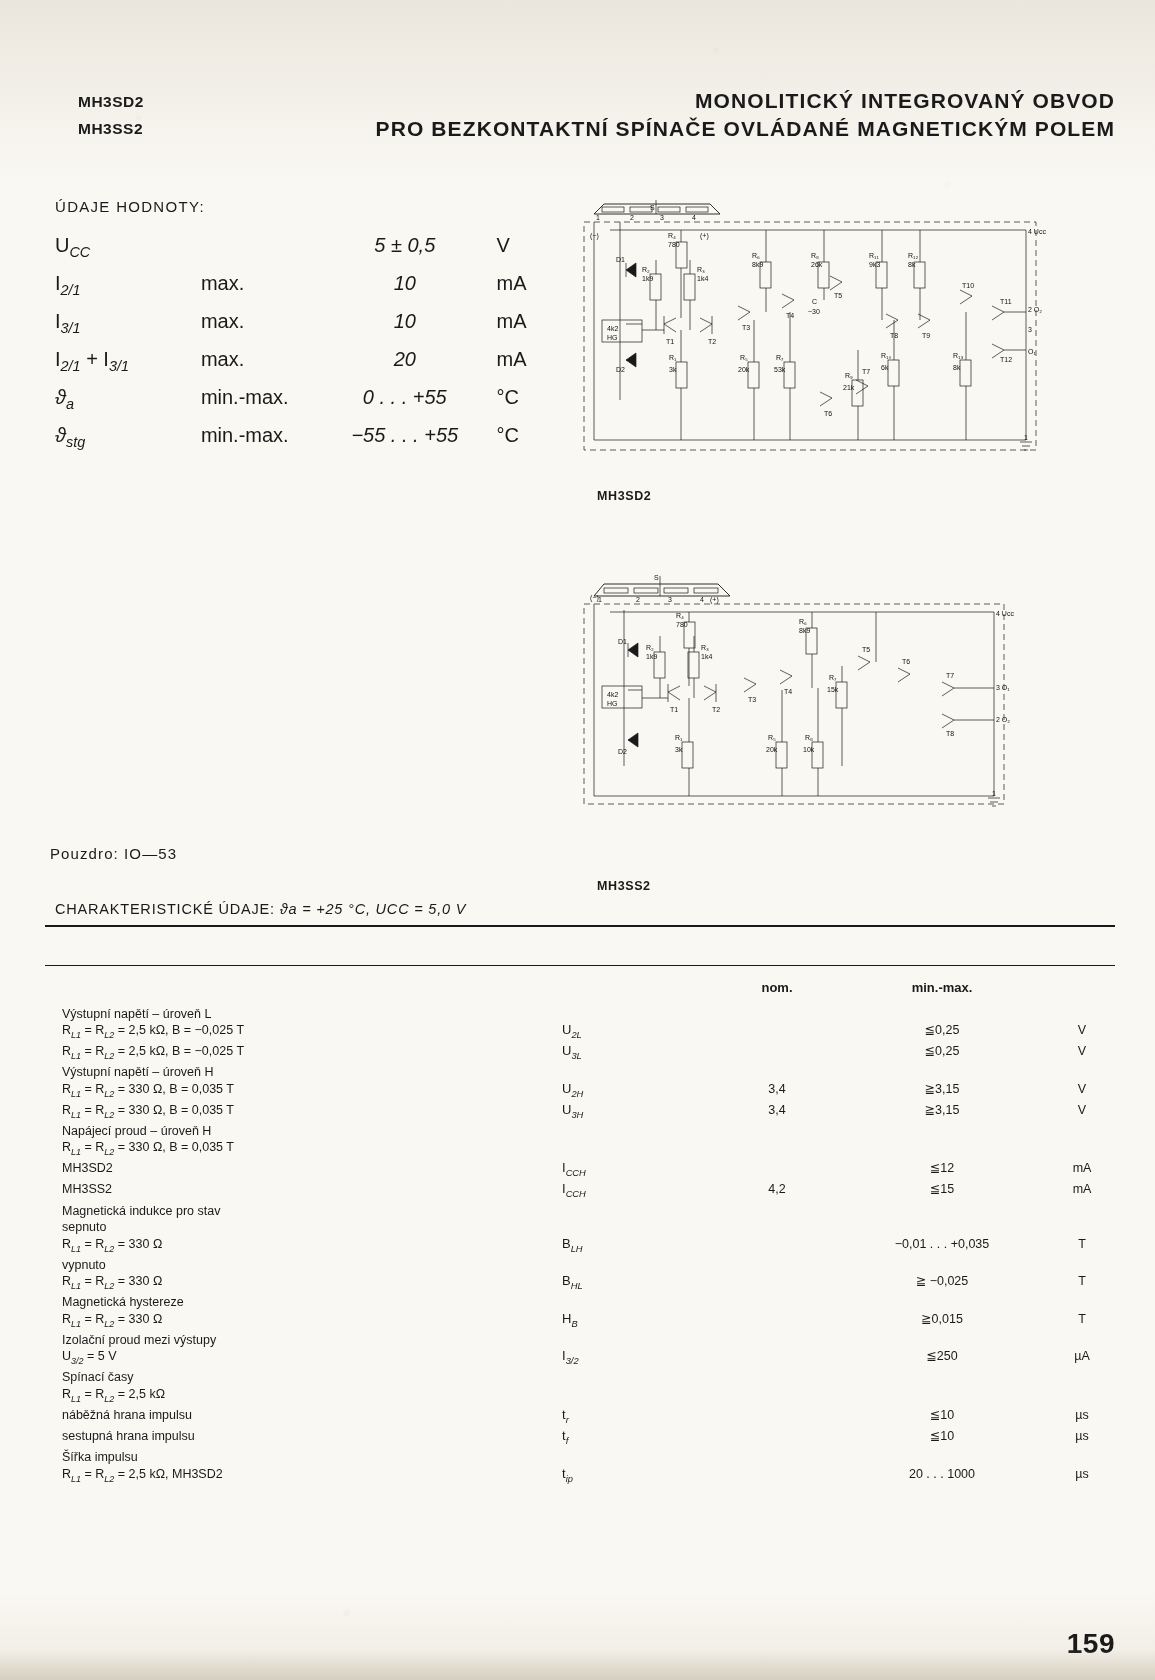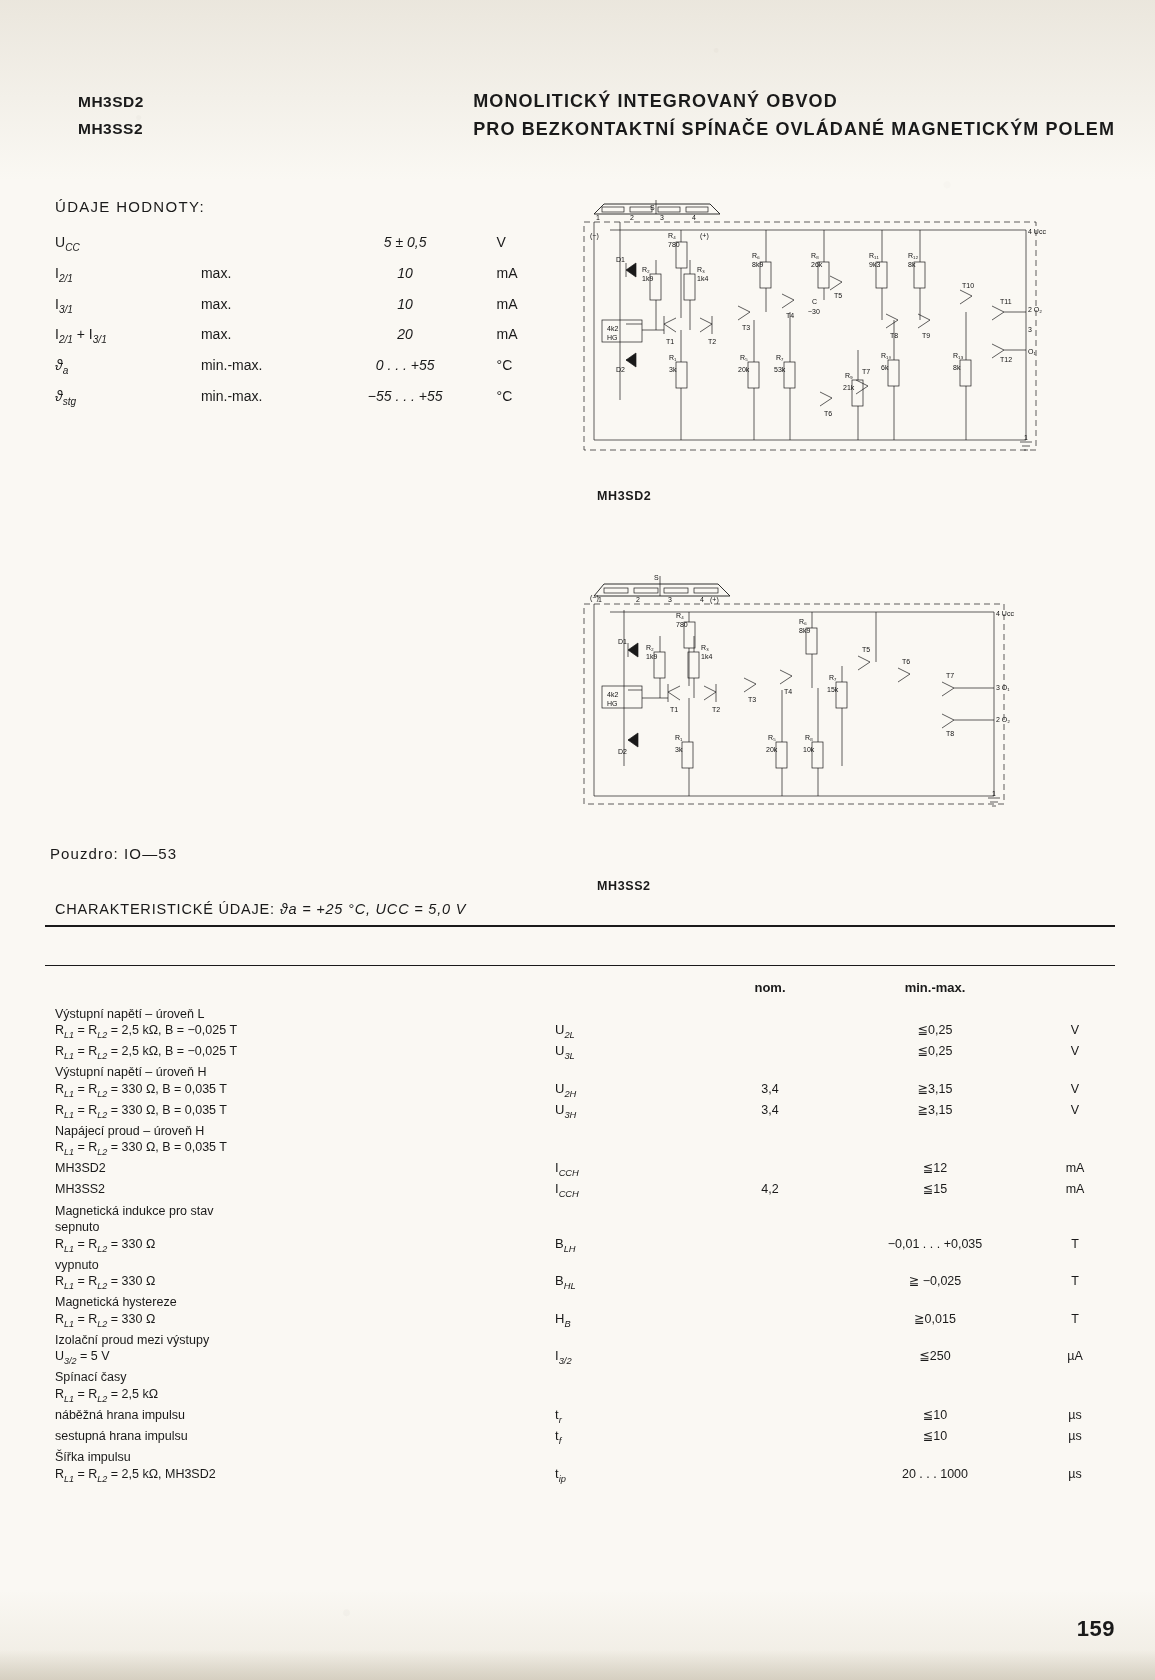--- a/index.html
+++ b/index.html
@@ -22,25 +22,25 @@
     background-image:
       radial-gradient(circle at 12% 7%, rgba(150,145,130,.16) 0 2px, rgba(0,0,0,0) 3px),
       radial-gradient(circle at 62% 3%, rgba(150,145,130,.14) 0 2px, rgba(0,0,0,0) 3px),
       radial-gradient(circle at 82% 11%, rgba(150,145,130,.10) 0 3px, rgba(0,0,0,0) 4px),
       radial-gradient(circle at 30% 96%, rgba(150,145,130,.14) 0 3px, rgba(0,0,0,0) 4px);
   }
 
   
   .hdr{position:absolute;left:0;right:0;top:60px;height:110px;}
   .hdr .codes{position:absolute;left:78px;top:28px;font-size:15.5px;font-weight:bold;letter-spacing:.5px;line-height:27px;}
-  .hdr .titles{position:absolute;right:40px;top:27px;font-size:18px;font-weight:bold;letter-spacing:1.1px;line-height:28px;}
+  .hdr .titles{position:absolute;right:40px;top:27px;text-align:right;font-size:21px;font-weight:bold;letter-spacing:1.1px;line-height:28px;}
 
   
   .mezni-title{position:absolute;left:55px;top:198px;font-size:15px;letter-spacing:1.3px;}
-  .mezni{position:absolute;left:55px;top:228px;width:500px;font-size:14px;border-collapse:collapse;}
+  .mezni{position:absolute;left:55px;top:228px;width:500px;font-size:20px;border-collapse:collapse;}
   .mezni td{padding:6px 0;vertical-align:baseline;}
   .mezni td.sym{width:150px;white-space:nowrap;}
   .mezni td.qual{width:135px;}
   .mezni td.val{width:150px;text-align:center;white-space:nowrap;font-style:italic;}
   .mezni td.unit{width:60px;text-align:left;padding-left:18px;}
   sub{font-size:.72em;font-style:italic;}
   .it{font-style:italic;}
 
   .pouzdro{position:absolute;left:50px;top:845px;font-size:15px;letter-spacing:1.1px;}
 
@@ -52,35 +52,35 @@
   .cap2{left:597px;top:879px;}
   svg.sch{width:100%;height:100%;display:block;}
   svg.sch text{font-family:"Liberation Sans",sans-serif;font-size:8px;fill:#111;}
   svg.sch .tiny{font-size:7px;}
 
   
   .char-rule-top{position:absolute;left:45px;right:40px;top:925px;border-top:2px solid #1a1a1a;}
   .char-title{position:absolute;left:55px;top:901px;font-size:14.5px;letter-spacing:.8px;}
   .char-rule-mid{position:absolute;left:45px;right:40px;top:965px;border-top:1.5px solid #1a1a1a;}
 
-  .char{position:absolute;left:55px;top:980px;width:1060px;font-size:12.5px;border-collapse:collapse;}
+  .char{position:absolute;left:62px;top:980px;width:1060px;font-size:12.5px;border-collapse:collapse;}
   .char col.c1{width:500px;}
   .char col.c2{width:150px;}
   .char col.c3{width:130px;}
   .char col.c4{width:200px;}
   .char col.c5{width:80px;}
   .char td{vertical-align:top;padding:0;line-height:16.5px;}
   .char td.sym{font-size:13px;}
   .char td.nom,.char td.mm{text-align:center;}
   .char td.unit{text-align:center;}
   .char .hdrow td{font-weight:bold;padding-bottom:9px;font-size:13px;}
   .grp{padding-top:9px;}
   .ind{padding-left:22px;}
 
-  .pageno{position:absolute;right:40px;bottom:38px;font-size:22px;font-weight:bold;letter-spacing:.5px;}
+  .pageno{position:absolute;right:40px;bottom:20px;font-size:28px;font-weight:bold;letter-spacing:.5px;}
   .edge{position:absolute;left:0;right:0;bottom:0;height:30px;
         background:linear-gradient(0deg, rgba(205,198,182,.75), rgba(250,248,243,0));}
 </style>
 </head>
 <body>
 
 <div class="page">
   <div class="noise"></div>
 
   <div class="hdr">

